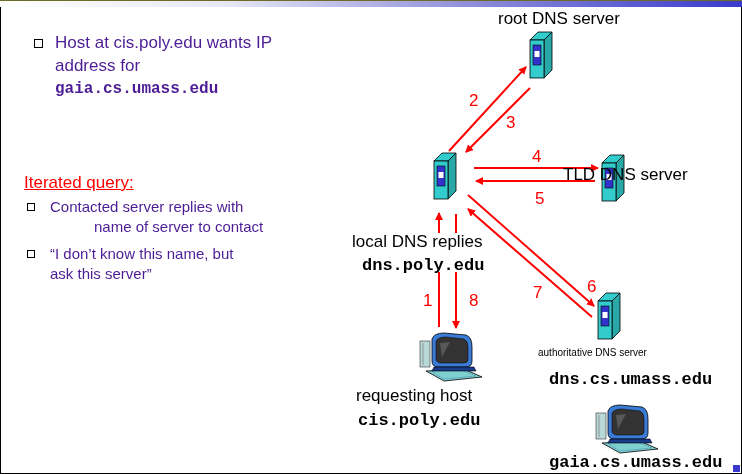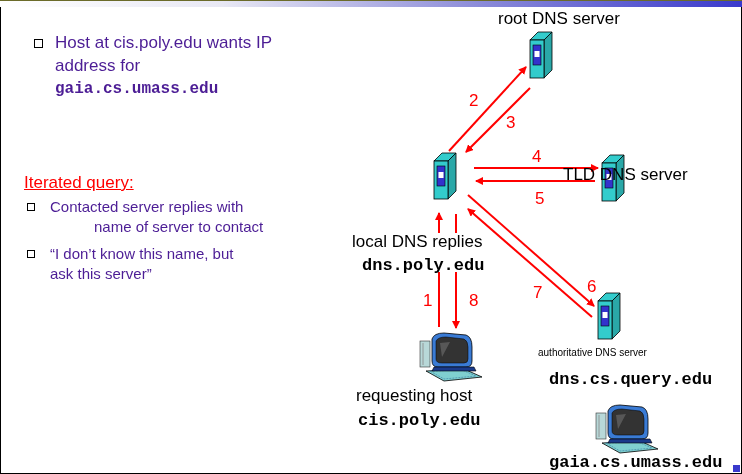--- a/index.html
+++ b/index.html
@@ -105,16 +105,16 @@
 <div class="num" style="left:423px; top:291px;">1</div>
 <div class="num" style="left:469px; top:291px;">8</div>
 
 <div class="lbl" style="left:498px; top:9px;">root DNS server</div>
 <div class="lbl" style="left:563px; top:127px;margin-top:38px;">TLD DNS server</div>
 <div class="lbl" style="left:352px; top:232px;">local DNS replies</div>
 <div class="lbl mono" style="left:362px; top:256px;">dns.poly.edu</div>
 <div class="lbl" style="left:356px; top:386px;">requesting host</div>
 <div class="lbl mono" style="left:358px; top:411px;">cis.poly.edu</div>
 <div class="lbl" style="left:538px; top:347px; font-size:10px;">authoritative DNS server</div>
-<div class="lbl mono" style="left:549px; top:370px;">dns.cs.query.edu</div>
+<div class="lbl mono" style="left:549px; top:370px;">dns.cs.umass.edu</div>
 <div class="lbl mono" style="left:549px; top:453px;">gaia.cs.umass.edu</div>
 
 <div class="corner-mark"></div>
 
 </body></html>

